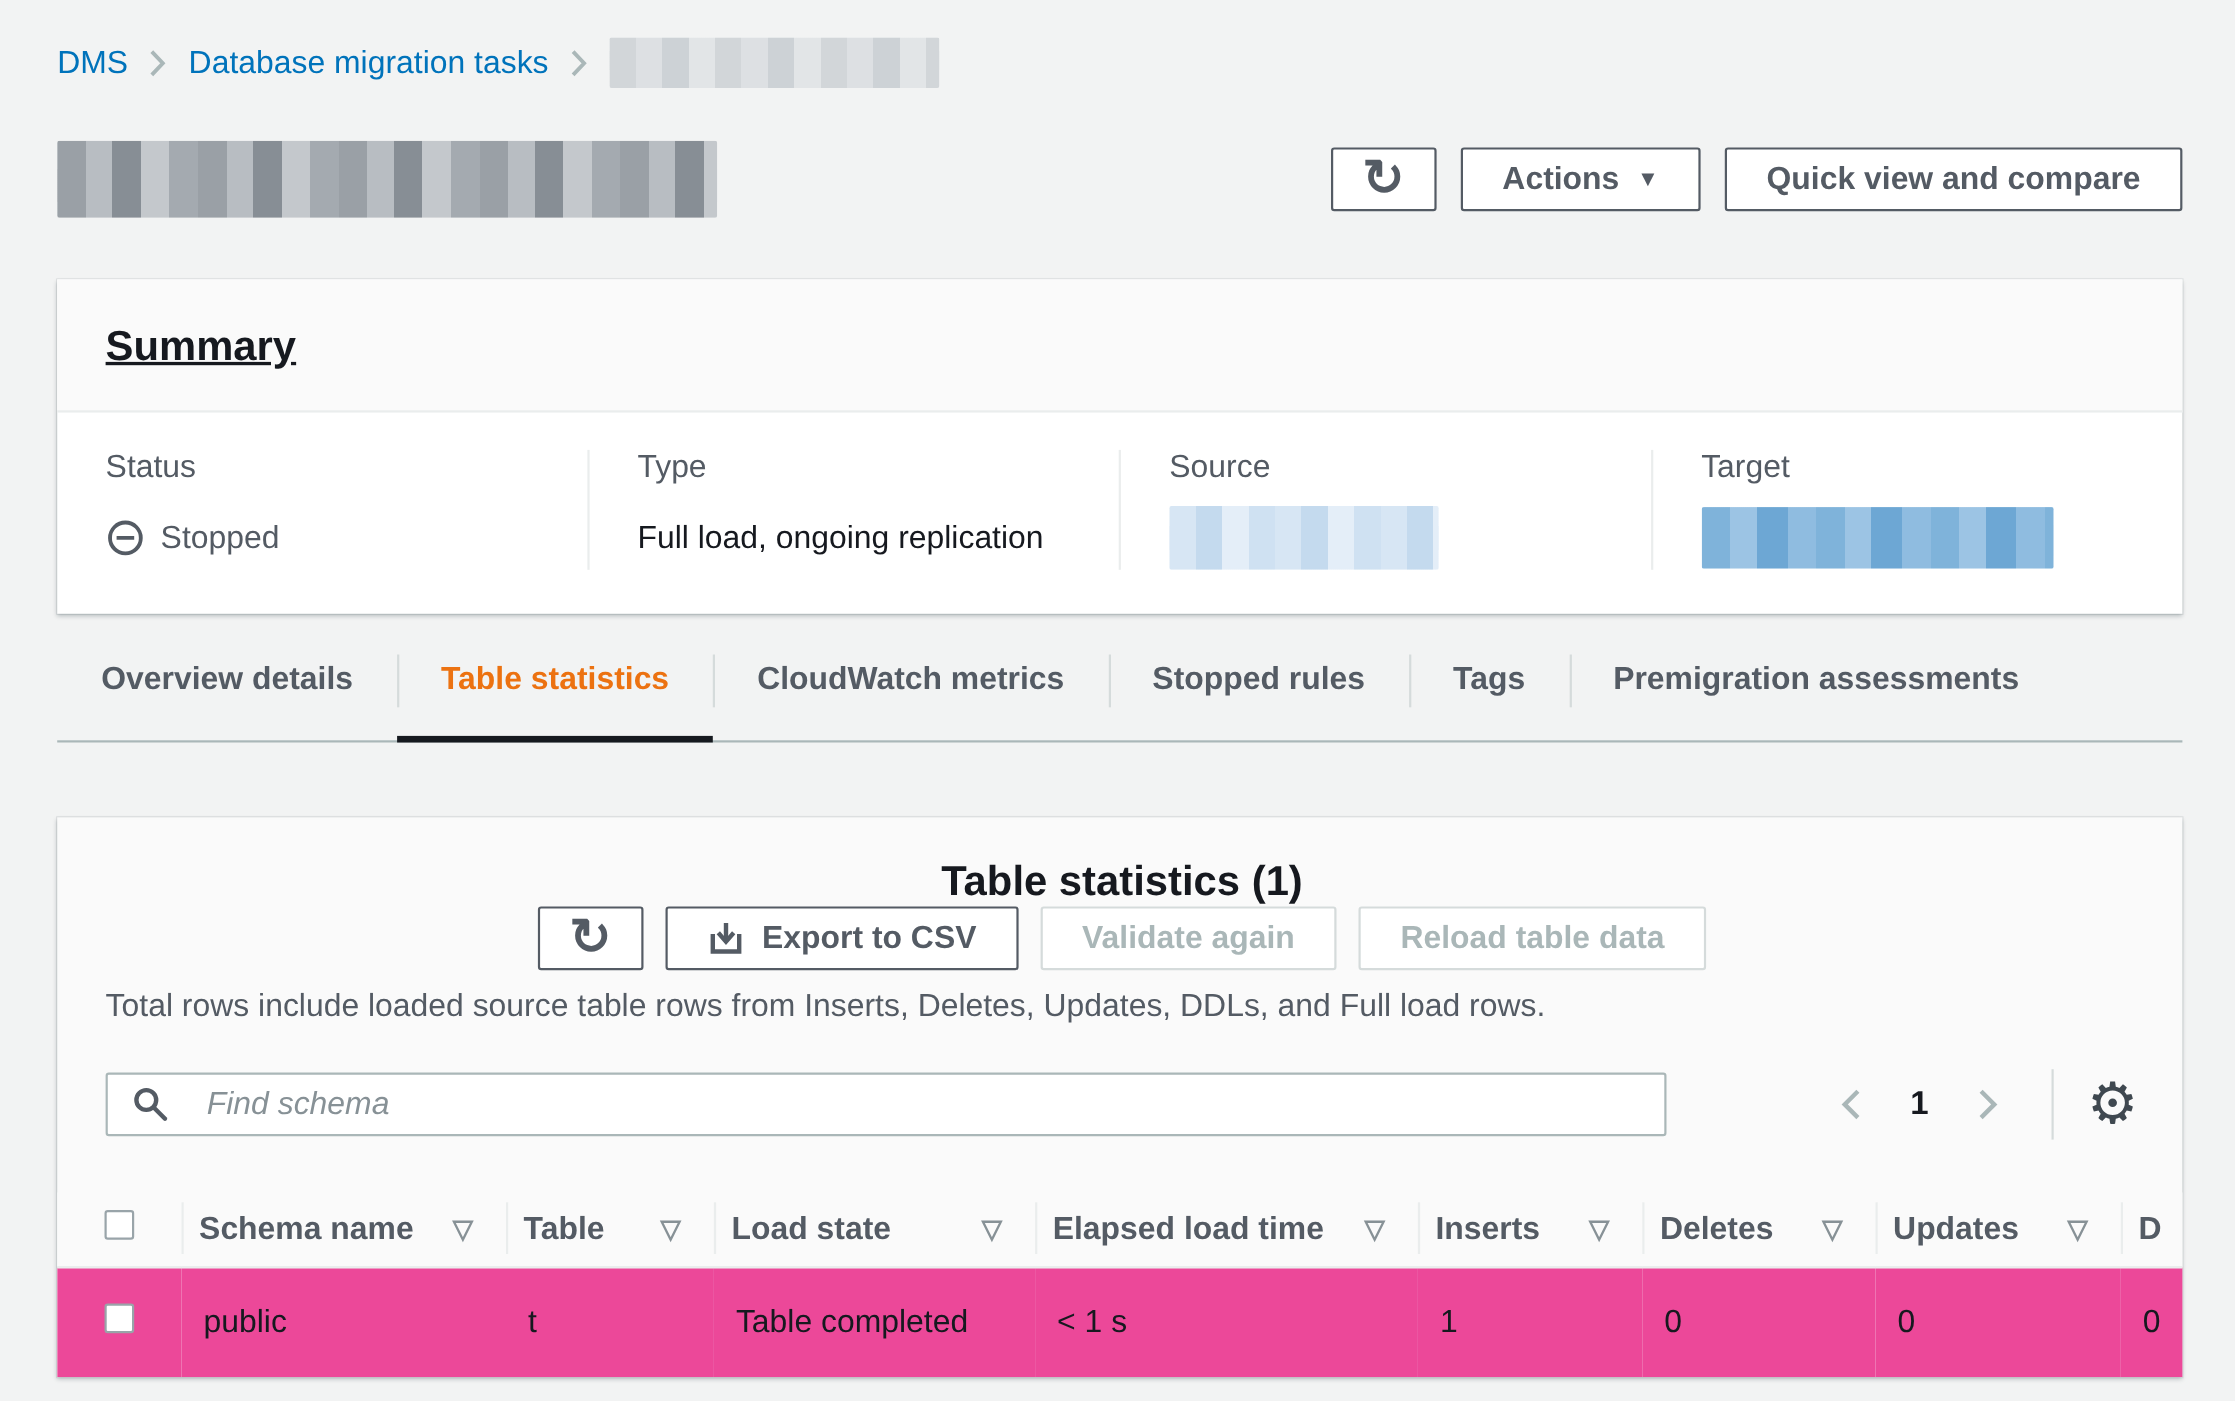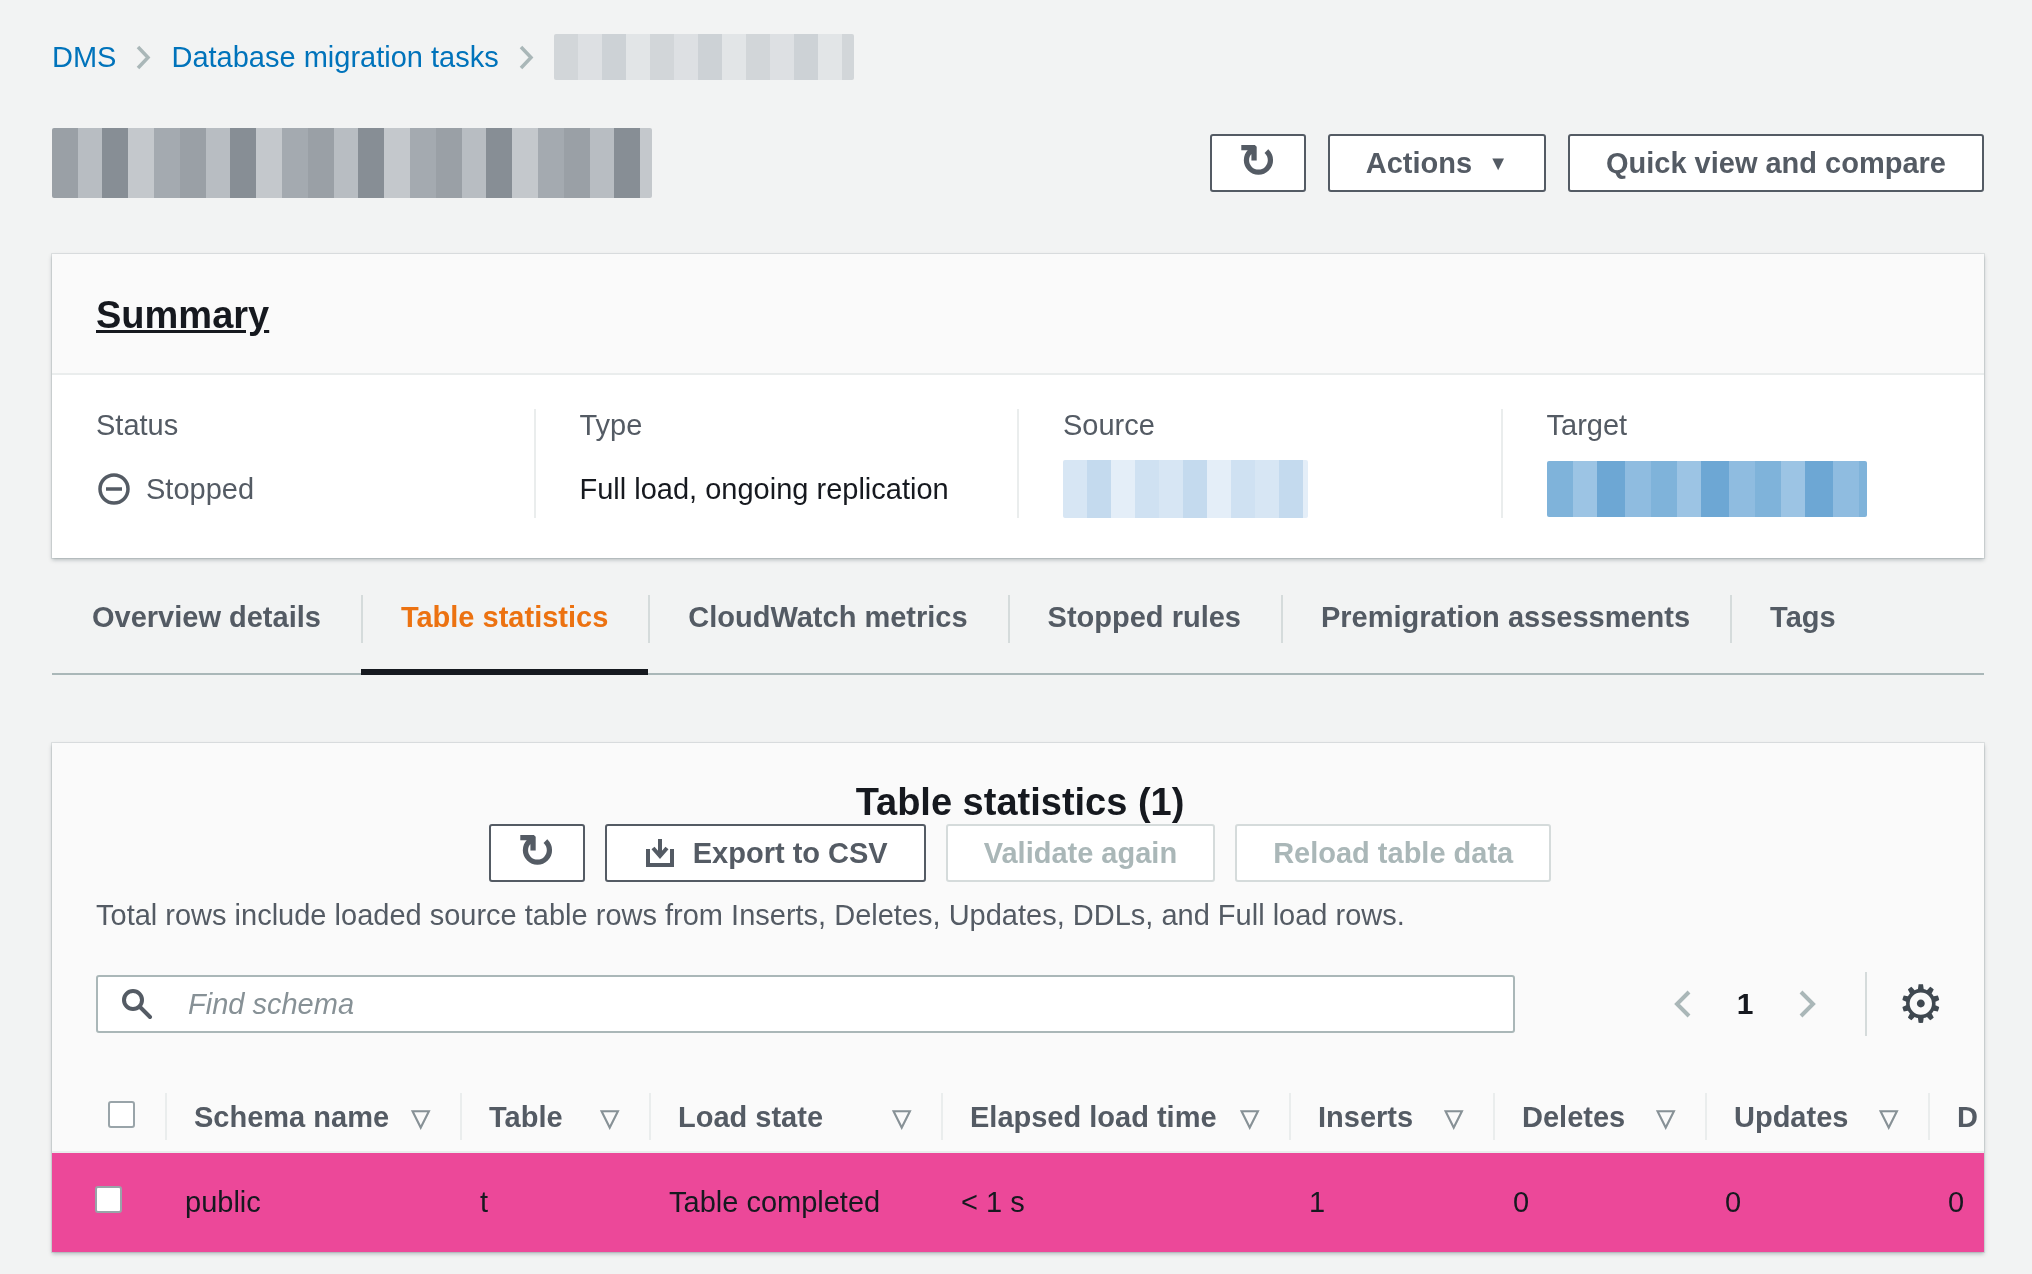--- a/index.html
+++ b/index.html
@@ -110,22 +110,22 @@
   .page-num { font-size: 30px; font-weight: bold; color: #16191f; margin: 0 36px; }
   .pager-divider { width: 2px; height: 64px; background: #d5dbdb; margin: 0 30px 0 40px; }
   .gear { font-size: 52px; color: #3f4850; line-height: 1; cursor: pointer; }
 
   table { border-collapse: collapse; table-layout: fixed; width: 2180px; margin-top: 48px; }
   col.c-check { width: 113px; } col.c-schema { width: 295px; } col.c-table { width: 189px; }
   col.c-load { width: 292px; } col.c-elapsed { width: 348px; } col.c-inserts { width: 204px; }
   col.c-deletes { width: 212px; } col.c-updates { width: 223px; } col.c-ddls { width: 304px; }
   th {
     height: 68px; background: #fafafa; border-bottom: 2px solid #eaeded;
-    font-size: 29px; font-weight: bold; color: #545b64; text-align: right;
-    padding: 0 30px 0 29px; position: relative; margin-left: 28px;
+    font-size: 29px; font-weight: bold; color: #545b64; text-align: left;
+    padding: 0 30px 0 16px; position: relative; margin-left: 28px;
   }
   th .th-inner { display: flex; align-items: center; justify-content: space-between; }
   th:not(:first-child)::before {
     content: ''; position: absolute; left: 0; top: 9px; bottom: 11px; width: 2px; background: #eaeded;
   }
   .sort { font-size: 24px; color: #879196; cursor: pointer; }
   td { height: 100px; background: #ec4899; font-size: 29px; color: #16191f; padding-left: 20px; }
   .cell-check { padding-left: 43px; }
   .checkbox {
     display: inline-block; width: 27px; height: 27px; background: #fff;
@@ -205,22 +205,22 @@
         </div>
       </div>
     </div>
   </div>
 
   <div class="tabs">
     <div class="tab">Overview details</div>
     <div class="tab active">Table statistics</div>
     <div class="tab">CloudWatch metrics</div>
     <div class="tab">Stopped rules</div>
+    <div class="tab">Tags</div>
     <div class="tab">Premigration assessments</div>
-    <div class="tab">Tags</div>
   </div>
 
   <div class="card2">
     <div class="card2-header">
       <h2>Table statistics (1)</h2>
       <div class="card2-buttons">
         <button class="btn btn-icon-only">
           <span class="refresh-glyph">↻</span>
         </button>
         <button class="btn">

